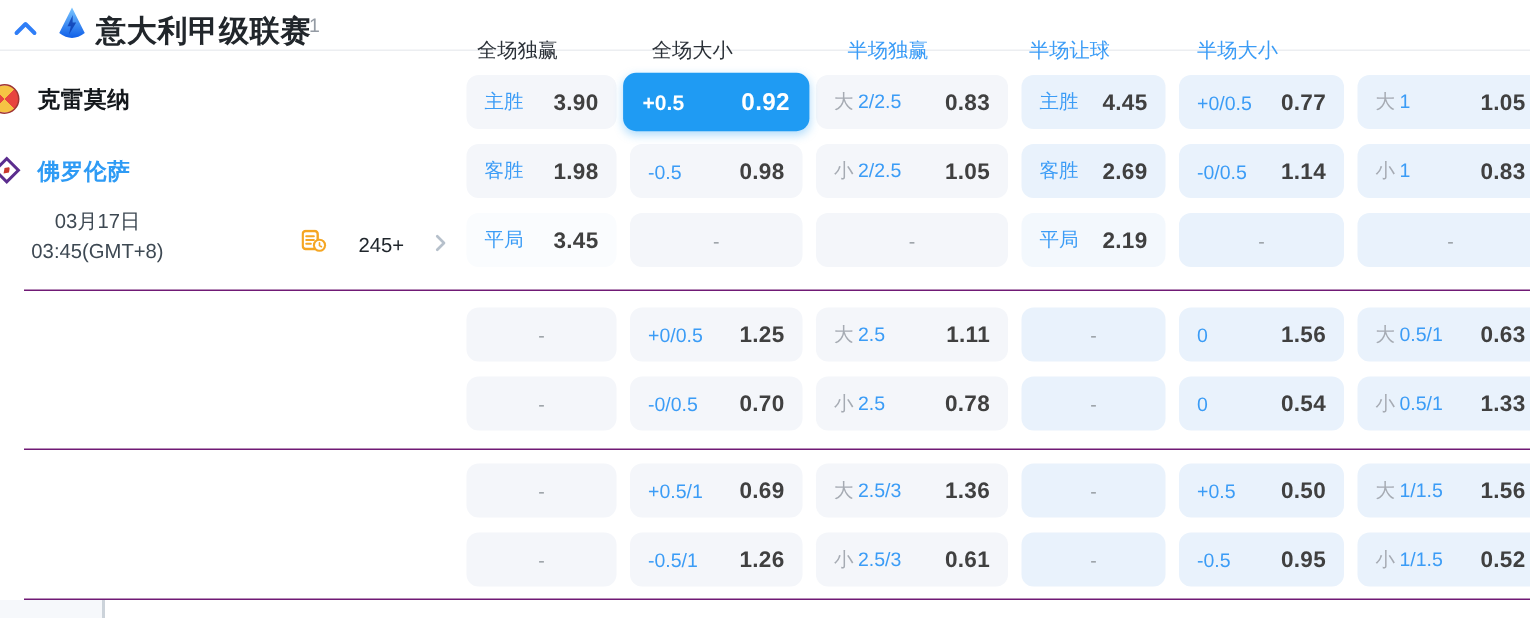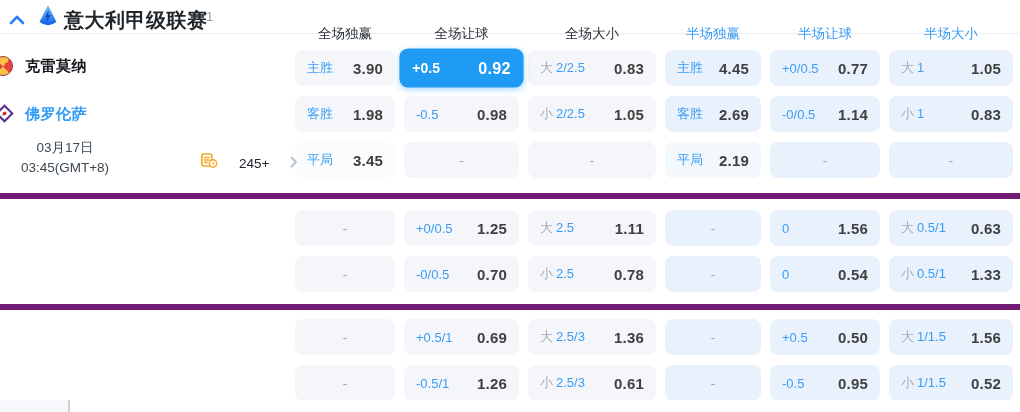--- a/index.html
+++ b/index.html
@@ -14,23 +14,23 @@
   .chev-up { position:absolute; left:9px; top:11px; cursor:pointer; }
   .league-logo { position:absolute; left:38px; top:4px; }
   .league-name { position:absolute; left:64px; top:7px; font-size:20px; font-weight:bold; color:#21262b; letter-spacing:.5px; }
   .league-count { position:absolute; left:206px; top:9px; font-size:13px; color:#949ba4; }
   .col-headers { position:absolute; left:295px; top:0; height:34px; display:grid;
     grid-template-columns:100px 115px 128px 96px 110px 124px; column-gap:9px; align-items:center;margin-top:17px; }
   .col-headers span { text-align:center; font-size:13.5px; color:#2b3138; }
   .col-headers span.half { color:#3b9cf6; }
   
   .groups { position:absolute; top:34px; left:0; width:100%; }
-  .group { padding:16px 0 15px 295px; border-bottom:6px solid #701a75; display:grid;
+  .group { padding:16px 0 15px 295px; border-bottom:1px solid #701a75; display:grid;
     grid-template-columns:100px 115px 128px 96px 110px 124px; column-gap:9px; row-gap:10px;
-    grid-auto-rows:36px; grid-auto-flow:row; }
+    grid-auto-rows:36px; grid-auto-flow:row;margin-left:16px; }
   .group.g2 { padding-top:11px; padding-bottom:12px; }
   .group.g3 { padding-top:9px; padding-bottom:8px; }
   .cell { border-radius:8px; display:flex; align-items:center; justify-content:space-between;
     padding:0 12px; background:#f4f6fa; cursor:pointer; }
   .cell.half { background:#e9f2fc; }
   .cell.light { background:#fafcfe; }
   .cell.half.light { background:#f3f8fd; }
   .cell.dash { justify-content:center; color:#9aa0a6; font-size:13px; cursor:default; }
   .cell .lbl { color:#3b9cf6; font-size:13px; white-space:nowrap; }
   .cell .pre { color:#a6abb3; font-size:13px; margin-right:3px; }
@@ -80,21 +80,20 @@
         </linearGradient>
           </defs>
         <path d="M10 1 L18.5 18 Q10 24.5 1.5 18 Z" fill="url(#lg)"></path>
         <path d="M10.5 6 L7 13.5 h2.2 L8 19 l4.8 -8 h-2.4 z" fill="#0a3bb0" opacity="0.8"></path>
       </svg>
     </span>
     <span class="league-name">意大利甲级联赛</span>
     <span class="league-count">1</span>
     <div class="col-headers">
       <span>全场独赢</span>
-      <span>全场让球</span>
       <span>全场大小</span>
       <span class="half">半场独赢</span>
       <span class="half">半场让球</span>
       <span class="half">半场大小</span>
     </div>
   </div>
 
   <div class="groups">
     <div class="group g1">
         <div class="cell">

